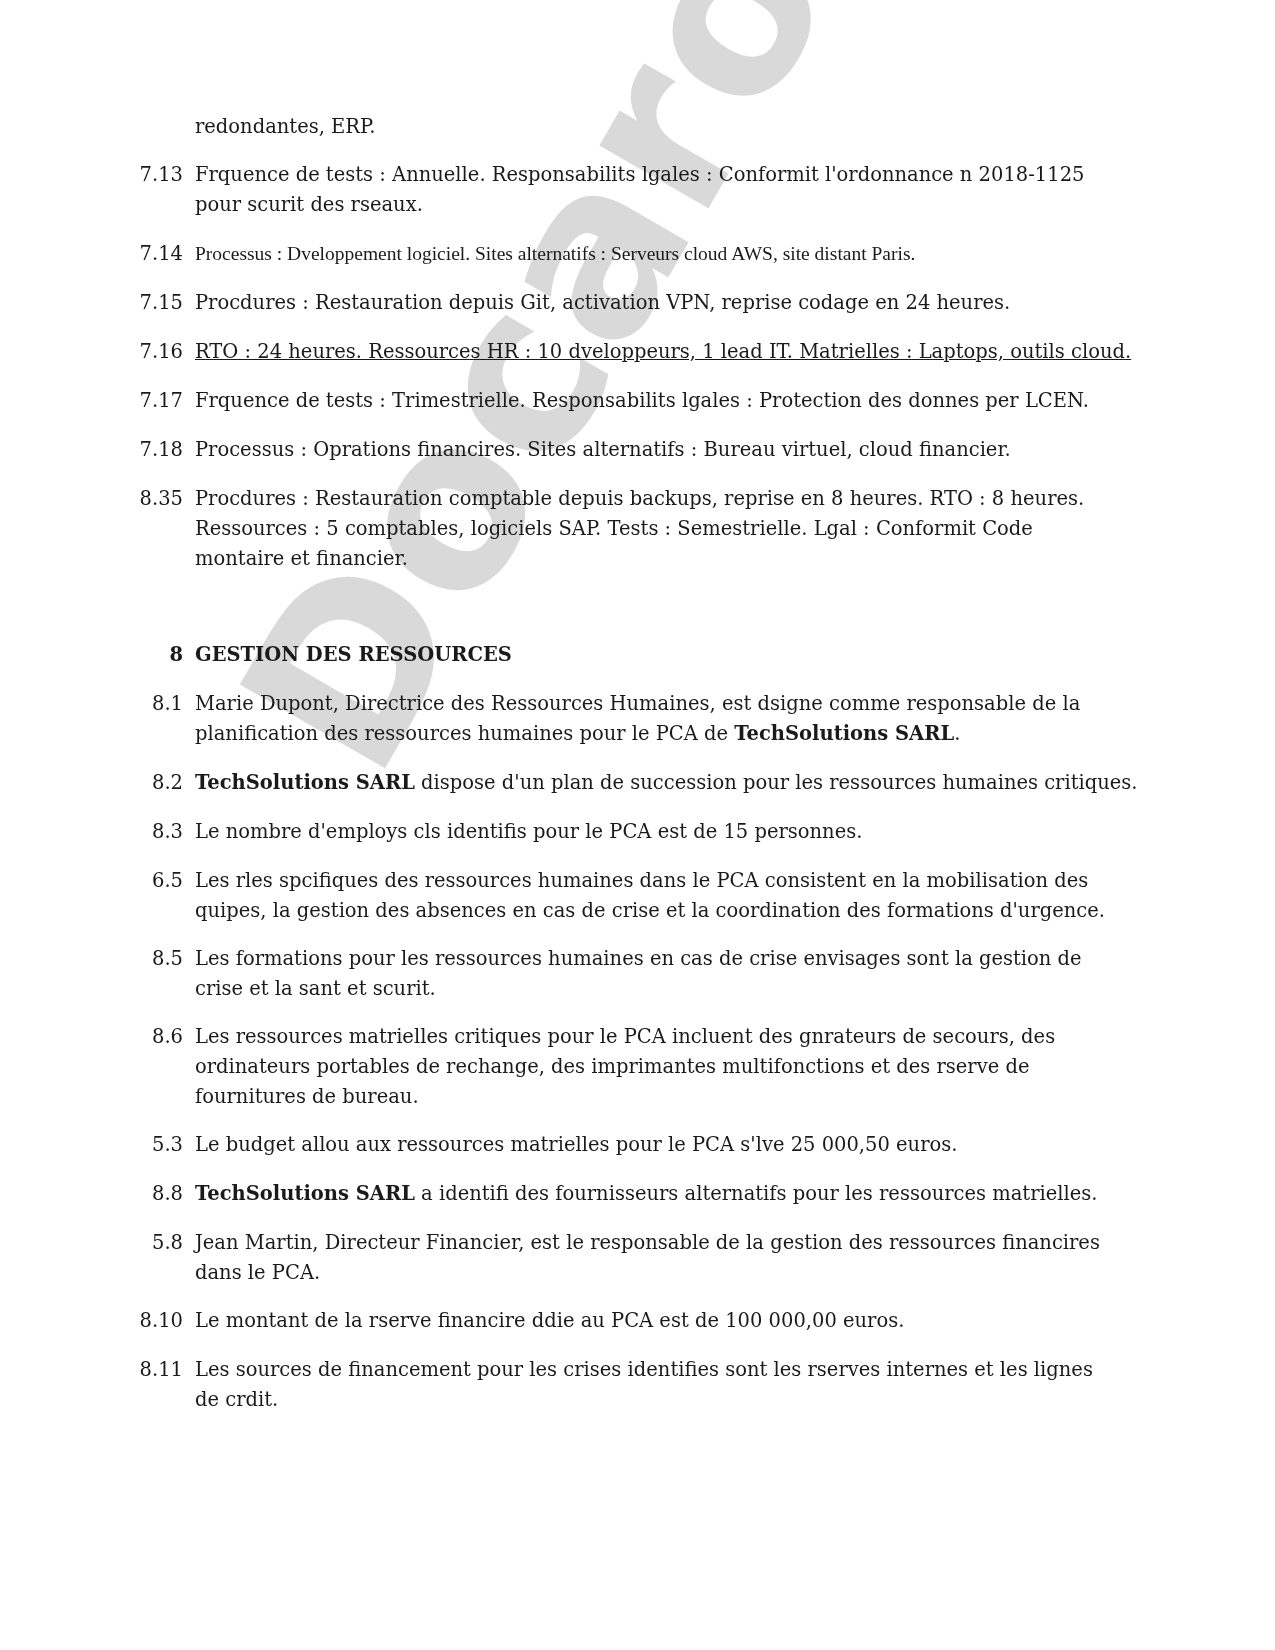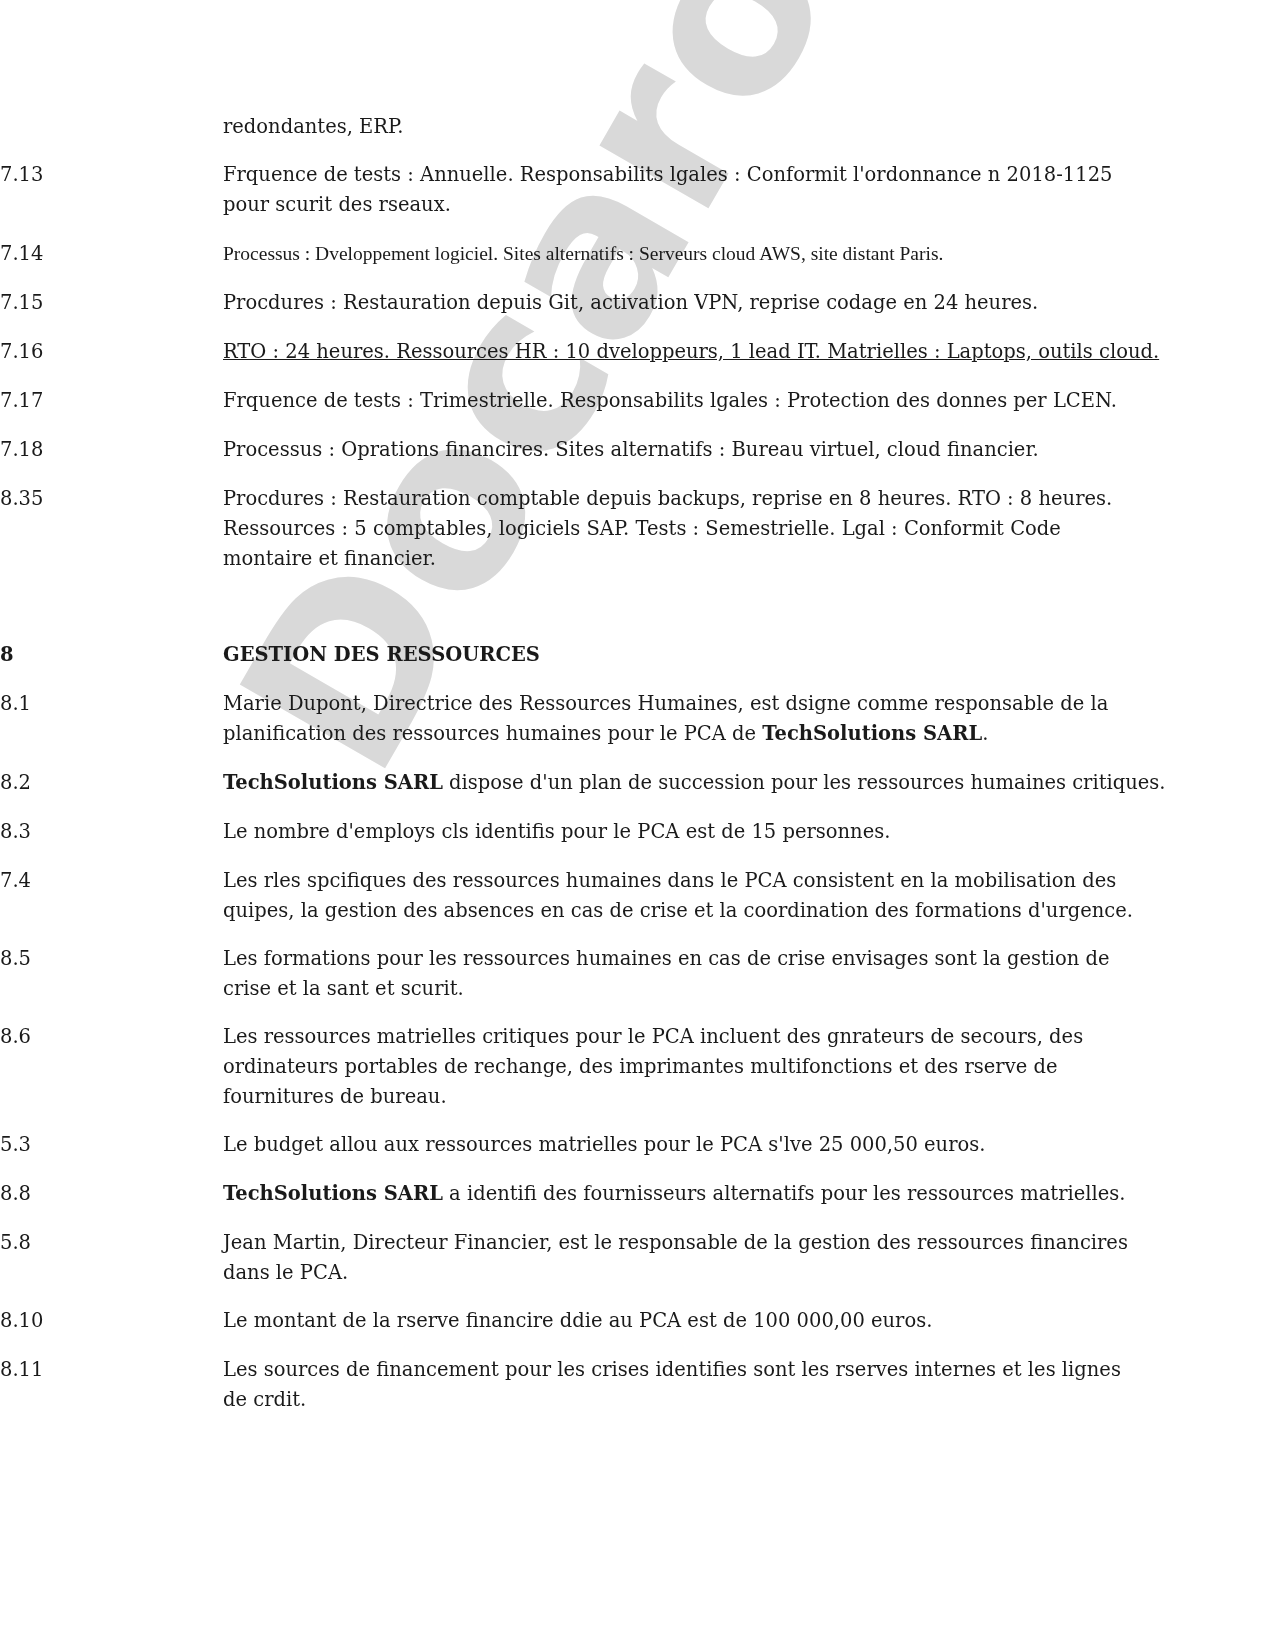--- a/index.html
+++ b/index.html
@@ -7,22 +7,22 @@
          font-family: "DejaVu Serif", "Liberation Serif", serif; color: #1a1a1a; }
   .page { position: absolute; left: 0; top: 0; width: 1275px; height: 1650px; }
   .watermark { position: absolute; left: 190px; top: 680px; width: 1100px;
                font-family: "DejaVu Sans", "Liberation Sans", sans-serif;
                font-weight: bold; font-size: 230px; color: #d9d9d9;
                transform: rotate(-60deg); transform-origin: 0 0;
                white-space: nowrap; letter-spacing: 2px; z-index: 0;
                pointer-events: none; }
   .content { position: absolute; left: 0; top: 0; width: 1275px; z-index: 1; }
   .item { position: absolute; left: 0; width: 1275px; font-size: 19.5px; line-height: 30px; }
-  .num { position: absolute; width: 183px; text-align: left; }
-  .txt { position: absolute; left: 223px; width: 925px; }
+  .num { position: absolute; width: 183px; text-align: right; }
+  .txt { position: absolute; left: 195px; width: 925px; }
   .heading { font-weight: bold; }
   b { font-weight: bold; margin-top: 36px; }
 </style>
 </head>
 <body>
 
 <div class="page">
 
   <div class="watermark">Docaro.ai</div>
 
@@ -81,21 +81,21 @@
       <span class="num">8.2</span>
       <span class="txt" style="width:1000px;"><b>TechSolutions SARL</b><span> dispose d'un plan de succession pour les ressources humaines critiques.</span></span>
     </div>
 
     <div class="item" style="top:817px;">
       <span class="num">8.3</span>
       <span class="txt">Le nombre d'employs cls identifis pour le PCA est de 15 personnes.</span>
     </div>
 
     <div class="item" style="top:866px;">
-      <span class="num">7.4</span>
+      <span class="num">6.5</span>
       <span class="txt">Les rles spcifiques des ressources humaines dans le PCA consistent en la mobilisation des quipes, la gestion des absences en cas de crise et la coordination des formations d'urgence.</span>
     </div>
 
     <div class="item" style="top:944px;">
       <span class="num">8.5</span>
       <span class="txt">Les formations pour les ressources humaines en cas de crise envisages sont la gestion de crise et la sant et scurit.</span>
     </div>
 
     <div class="item" style="top:1022px;">
       <span class="num">8.6</span>

